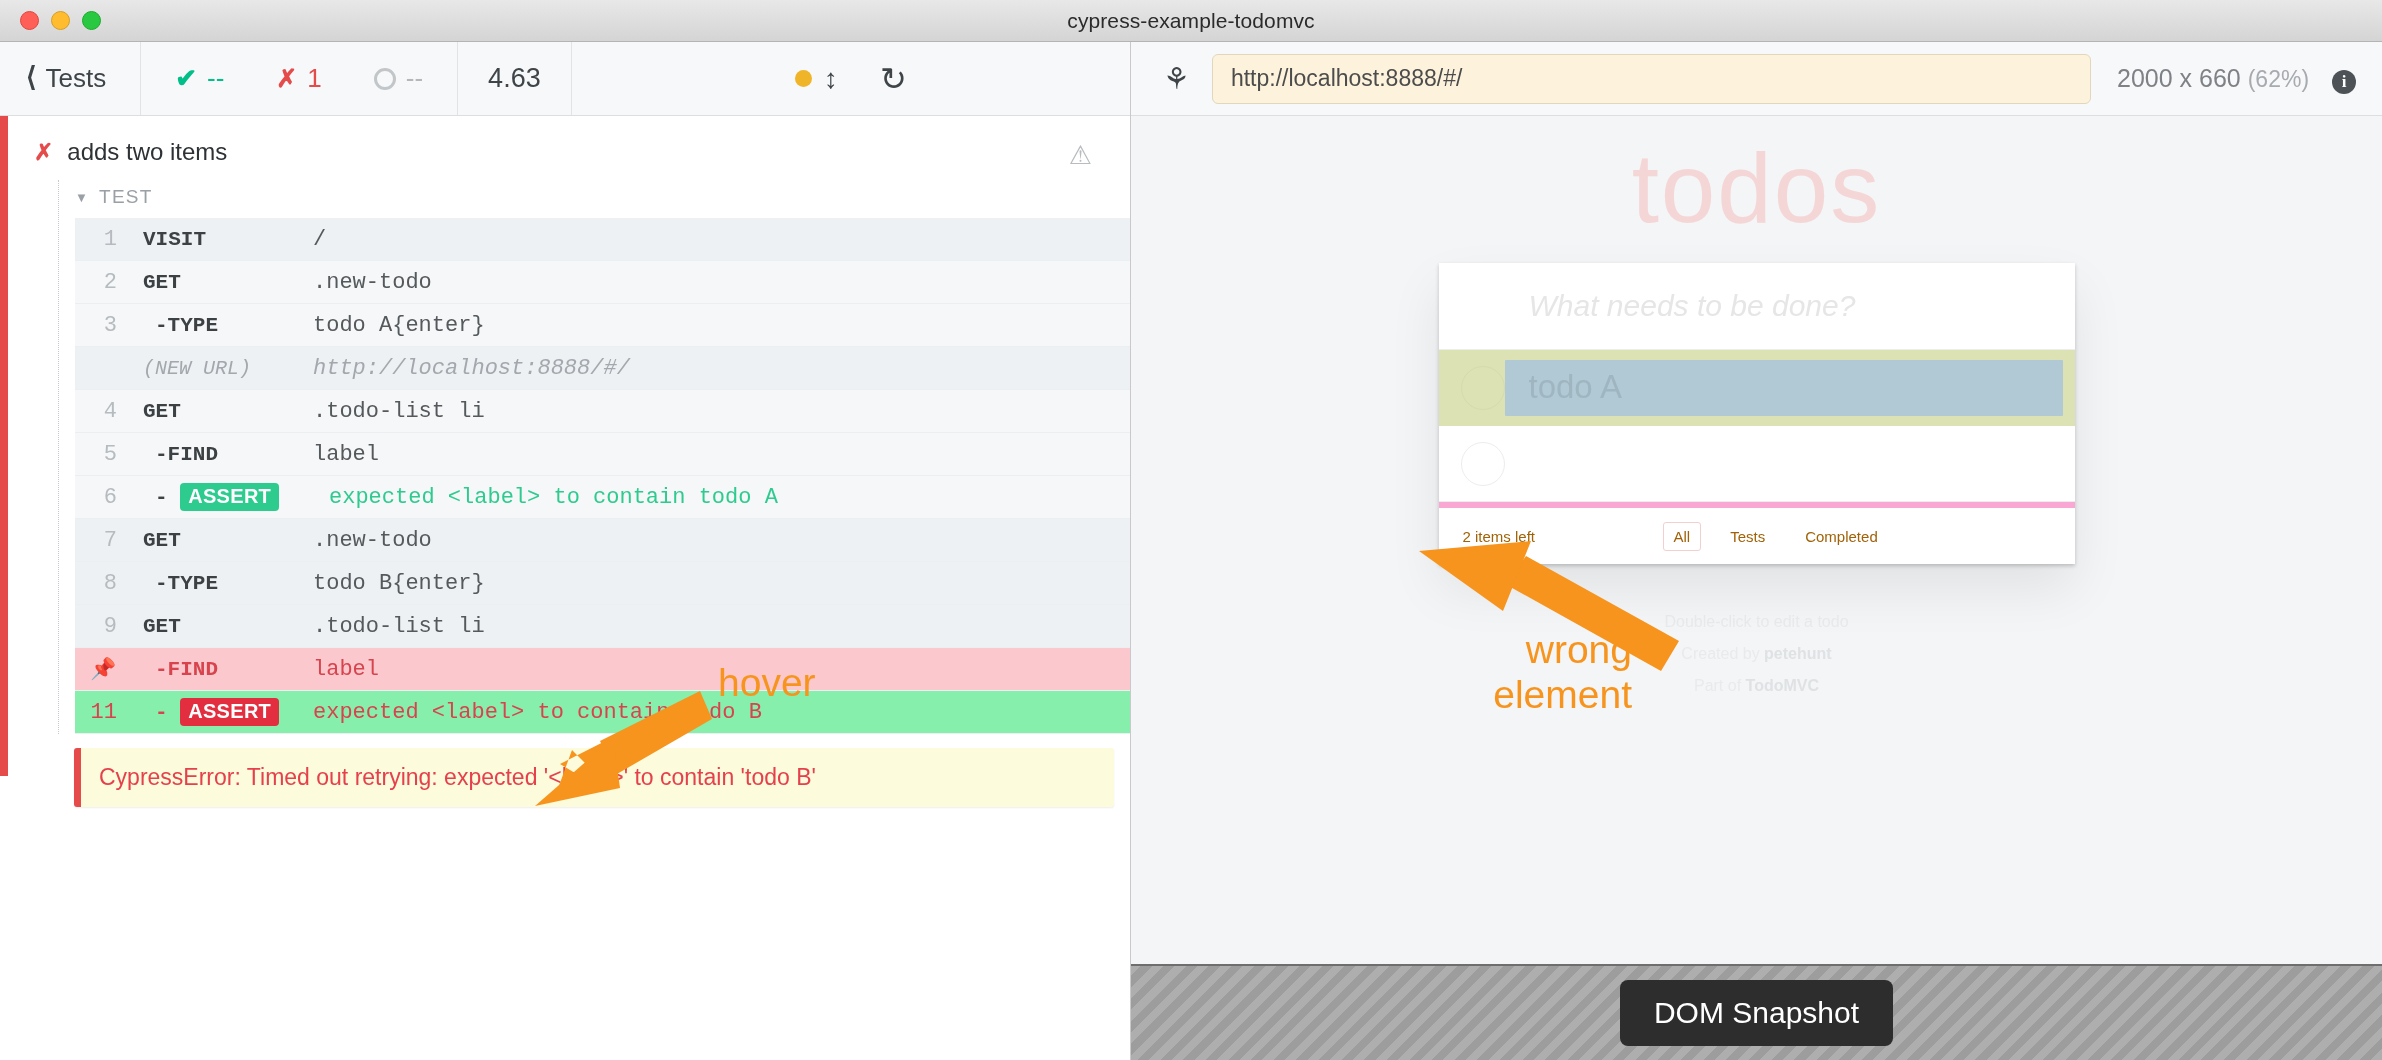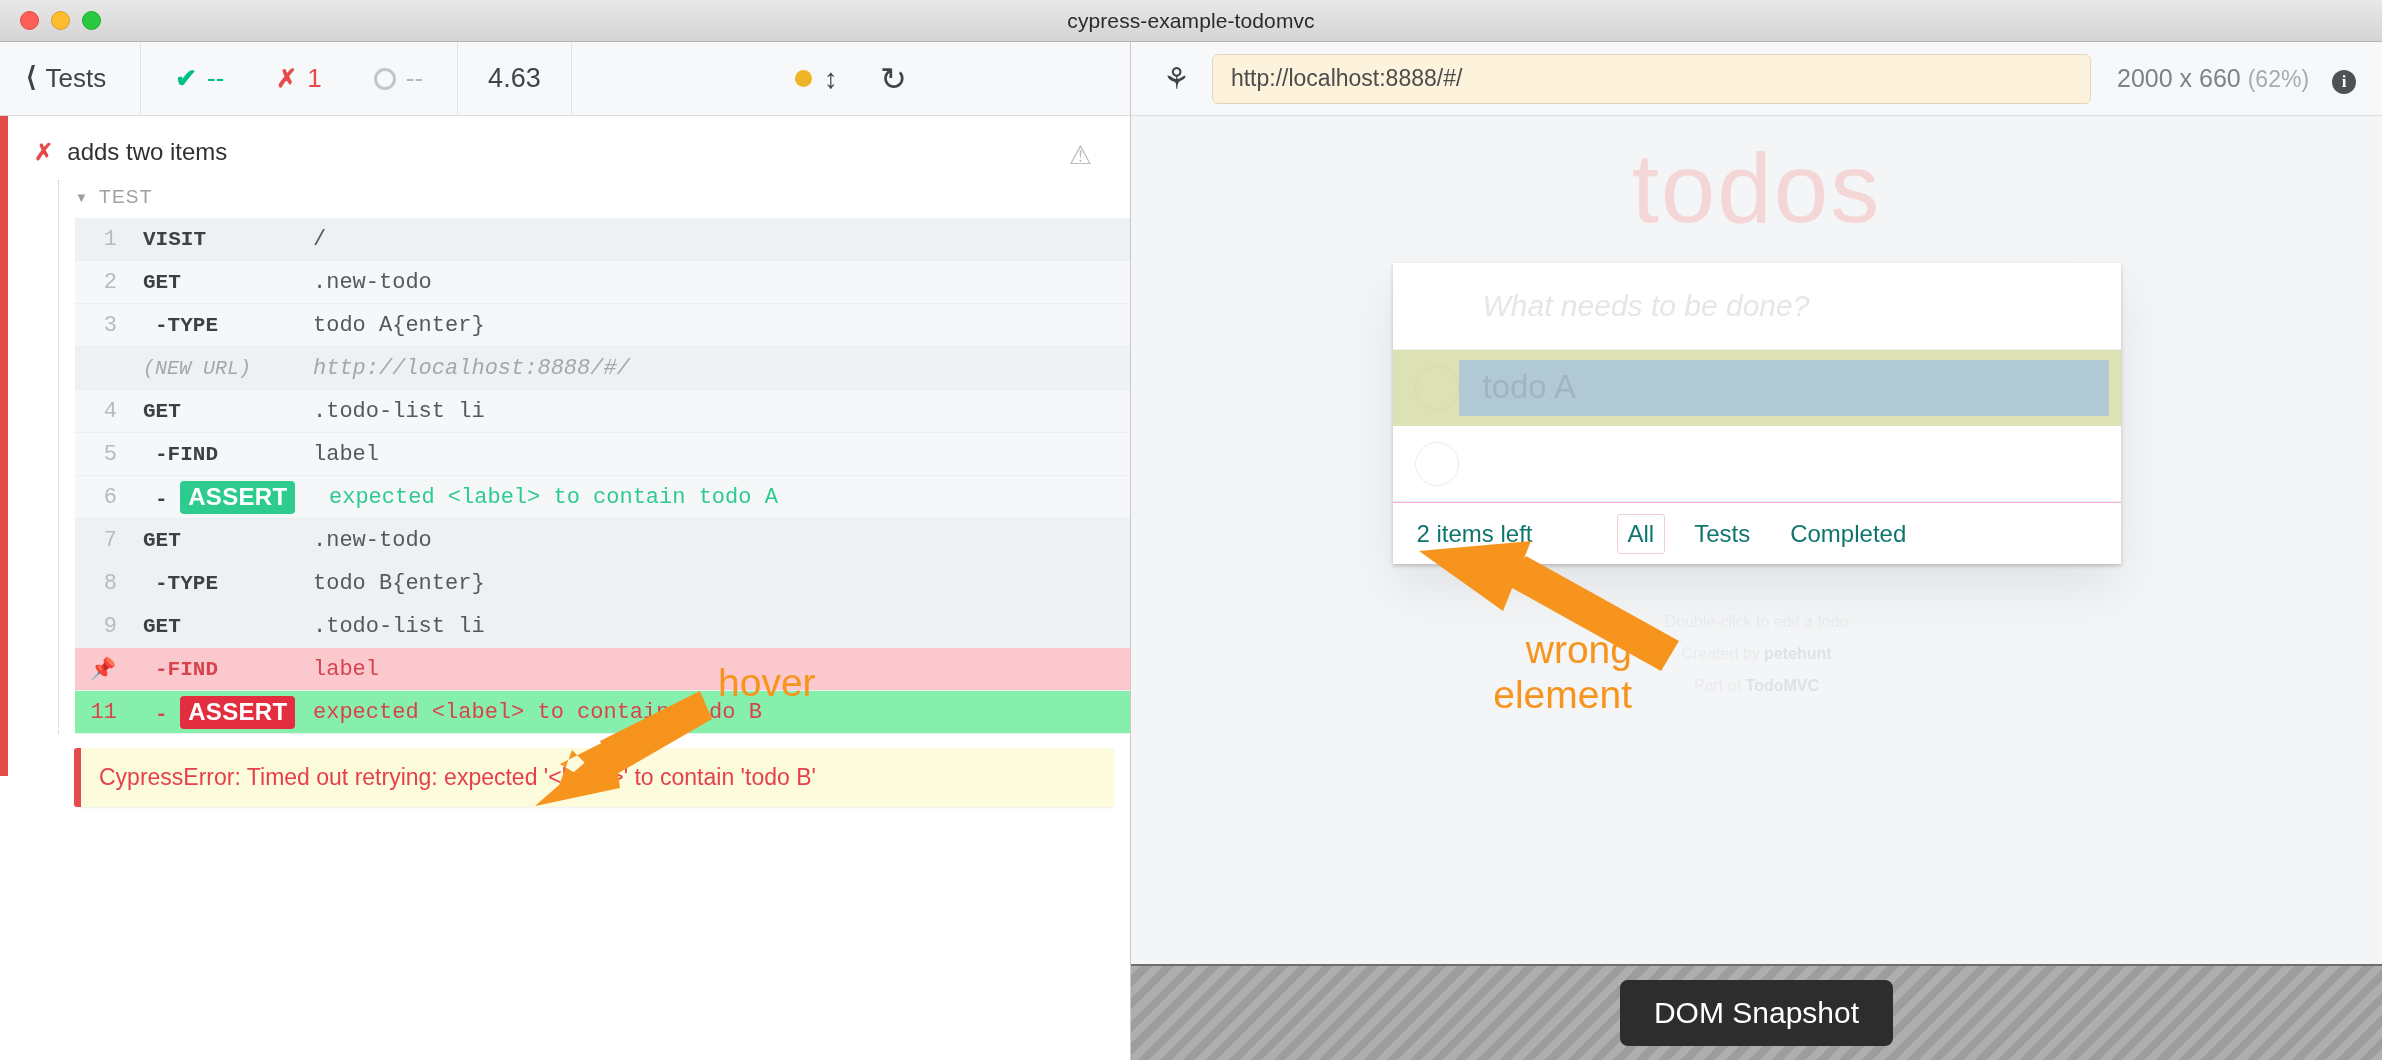--- a/index.html
+++ b/index.html
@@ -89,21 +89,21 @@
   .cmd.failed .cmd-num { color: #d7444e; }
   .cmd-name { width: 178px; padding-left: 12px; color: #3d4144; font-weight: 600; font-size: 21px; }
   .cmd-name.child { padding-left: 24px; }
   .cmd.newurl .cmd-name { color: #a2a8ad; font-weight: 400; font-style: italic; font-size: 20px;}
   .cmd.failed .cmd-name { color: #d7444e; }
   .cmd-msg { flex: 1; padding-left: 4px; color: #55595c; white-space: nowrap; }
   .cmd.newurl .cmd-msg { color: #a2a8ad; font-style: italic; }
   .cmd.failed .cmd-msg { color: #d7444e; }
   .cmd.assert-pass .cmd-msg { color: #2ecb8f; margin-left: 16px; }
   .badge { display: inline-block; padding: 2px 8px 3px; border-radius: 4px;
-     color: #fff; font-size: 24px; font-weight: bold; font-family: "Liberation Sans", sans-serif; letter-spacing:.3px;}
+     color: #fff; font-size: 20px; font-weight: bold; font-family: "Liberation Sans", sans-serif; letter-spacing:.3px;}
   .badge.pass { background: #2ecb8f; }
   .badge.fail { background: #e22e3e; }
   .pin { width: 56px; text-align: center; color: #9b6f73; font-size: 21px; }
 
   .err-box {
     margin: 14px 16px 0 74px; background: #fcfbdc; border-left: 7px solid #e54b4b;
     padding: 16px 18px; font-size: 23px; color: #e5404c; border-radius: 3px;
     box-shadow: 0 1px 2px rgba(0,0,0,.07);
   }
 
@@ -120,39 +120,39 @@
   .info-ico { display:inline-block; width: 24px; height: 24px; border-radius: 50%;
      background: #4d5256; color: #fff; font-size: 17px; font-weight: bold;
      text-align: center; line-height: 24px; margin-left: 16px; font-family: "Liberation Serif", serif; }
 
   .aut-stage { flex: 1; position: relative; background: #f4f5f6; overflow: hidden; }
 
   
   .todoapp-wrap { position: absolute; left: 0; right: 0; top: 0; }
   .todo-title { text-align: center; font-size: 98px; color: #f5d6d6;
      font-weight: 100; padding-top: 16px; font-family: "Liberation Sans", sans-serif; letter-spacing: 2px; }
-  .todoapp { width: 728px; margin: 18px auto 0; background: #fff;
+  .todoapp { width: 636px; margin: 18px auto 0; background: #fff;
      box-shadow: 0 2px 4px rgba(0,0,0,0.2), 0 25px 50px 0 rgba(0,0,0,0.08); position: relative; }
   .todoapp:after {
     content:''; position:absolute; left:6px; right:6px; bottom:-8px; height:8px;
     background:#fff; box-shadow:0 1px 1px rgba(0,0,0,.2); z-index:-1;
   }
   .new-todo { padding: 26px 26px 26px 90px; font-size: 30px; color: #e6e6e6;
      font-style: italic; font-weight: 300; border-bottom: 1px solid #ededed; }
   .todo-item { display: flex; align-items: center; height: 76px;
      border-bottom: 1px solid #ededed; padding-left: 22px; }
   .todo-item.hovered { background: #dde2b4; border-bottom: none; }
   .toggle { width: 44px; height: 44px; border: 1px solid #ededed; border-radius: 50%;
      flex: none; background: transparent; }
   .todo-item.hovered .toggle { border-color: #d6dbae; }
   .todo-label { font-size: 33px; color: #4d4d4d; padding-left: 24px; font-weight: 300; flex:1; }
   .todo-label.highlight { background: #b1c9d4; color: #9fb6c1; padding: 8px 24px 10px;
      margin-right: 12px; border-radius: 1px; }
   .todo-footer { display: flex; align-items: center; height: 62px; padding: 0 24px;
-     font-size: 24px; color: #0f766e; border-top: 1px solid #f9a8d4; }
+     font-size: 15px; color: #a16207; border-top: 6px solid #f9a8d4; }
   .items-left { width: 200px; }
   .filters { display: flex; gap: 18px; }
   .filt { padding: 5px 10px; border: 1px solid transparent; border-radius: 3px; }
   .filt.sel { border-color: #f3d0d0; }
   .credits { text-align: center; margin-top: 42px; font-size: 16px; color: #e8eaec; line-height: 2.0; }
   .credits b { color: #dfe2e4; }
 
   
   .anno { position: absolute; color: #f7941e; font-size: 39px; line-height: 1.15; }
   .arrow-svg { position: absolute; left: 0; top: 0; pointer-events: none; }

